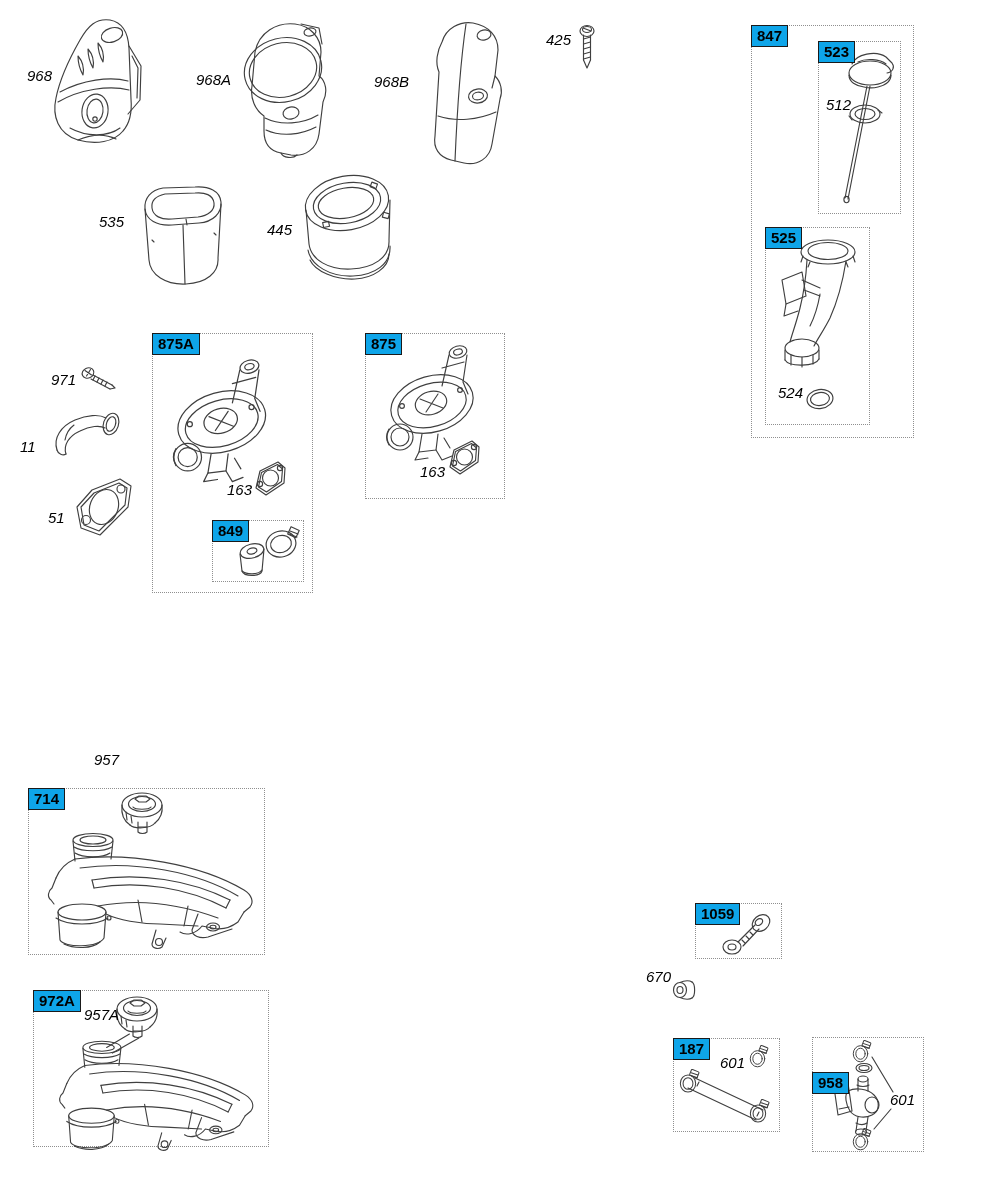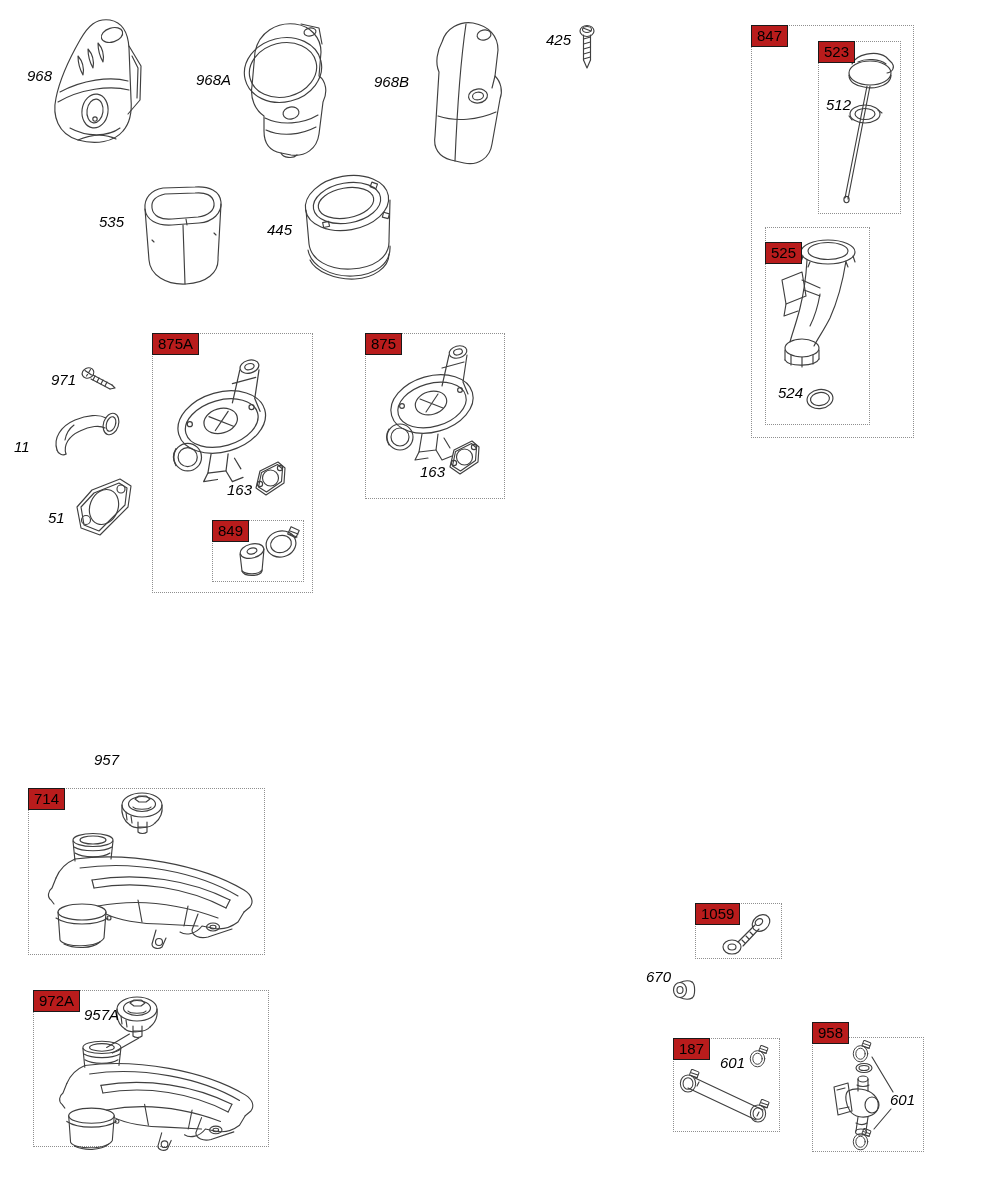--- a/index.html
+++ b/index.html
@@ -1,20 +1,20 @@
 <!DOCTYPE html>
 <html><head>
 <meta charset="utf-8">
 <style>
   html,body{margin:0;padding:0;background:#ffffff;}
   #canvas{position:relative;width:1005px;height:1200px;background:#ffffff;
           font-family:"Liberation Sans",sans-serif;color:#000;overflow:hidden;}
   .gbox{position:absolute;border:1px dotted #8f8f8f;background:transparent;}
-  .lbox{position:absolute;border:1.5px solid #1a1a1a;background:#b91c1c;
-        padding:1px 5px;font-size:15px;line-height:18px;font-weight:400;z-index:6;}
+  .lbox{position:absolute;border:1.5px solid #1a1a1a;background:#0ea5e9;
+        padding:1px 5px;font-size:15px;line-height:18px;font-weight:700;z-index:6;}
   .plabel{position:absolute;font-size:15px;line-height:16px;white-space:nowrap;z-index:5;font-style:italic;}
   svg.art{position:absolute;overflow:visible;z-index:3;}
   svg.art *{vector-effect:non-scaling-stroke;}
   .lineart{fill:none;stroke:#3f3f3f;stroke-width:1.15;stroke-linejoin:round;stroke-linecap:round;}
 </style>
 </head>
 <body>
 
 <div id="canvas">
 
@@ -347,40 +347,40 @@
       <ellipse cx="49" cy="95" rx="5.5" ry="3"></ellipse>
       <path d="M60,20 L81,55 M79,72 L62,92"></path>
     </g>
     <g transform="translate(40,92) scale(0.85)">
         <use href="#clamp-art"></use>
       </g>
   </svg>
 
   <div class="lbox" style="left:751px;top:25px">847</div>
   <div class="lbox" style="left:818px;top:41px">523</div>
-  <div class="lbox" style="left:765px;top:242px">525</div>
+  <div class="lbox" style="left:765px;top:227px">525</div>
   <div class="lbox" style="left:152px;top:333px">875A</div>
   <div class="lbox" style="left:212px;top:520px">849</div>
   <div class="lbox" style="left:365px;top:333px">875</div>
   <div class="lbox" style="left:28px;top:788px">714</div>
   <div class="lbox" style="left:33px;top:990px">972A</div>
   <div class="lbox" style="left:695px;top:903px">1059</div>
   <div class="lbox" style="left:673px;top:1038px">187</div>
-  <div class="lbox" style="left:812px;top:1022px">958</div>
+  <div class="lbox" style="left:812px;top:1072px">958</div>
 
   <div class="plabel" style="left:27px;top:68px">968</div>
   <div class="plabel" style="left:196px;top:72px">968A</div>
   <div class="plabel" style="left:374px;top:74px">968B</div>
   <div class="plabel" style="left:546px;top:32px">425</div>
   <div class="plabel" style="left:826px;top:97px">512</div>
   <div class="plabel" style="left:778px;top:385px">524</div>
   <div class="plabel" style="left:99px;top:214px">535</div>
   <div class="plabel" style="left:267px;top:222px">445</div>
   <div class="plabel" style="left:51px;top:372px">971</div>
-  <div class="plabel" style="left:14px;top:439px">11</div>
+  <div class="plabel" style="left:20px;top:439px">11</div>
   <div class="plabel" style="left:48px;top:510px">51</div>
   <div class="plabel" style="left:227px;top:482px">163</div>
   <div class="plabel" style="left:420px;top:464px">163</div>
   <div class="plabel" style="left:94px;top:752px">957</div>
   <div class="plabel" style="left:84px;top:1007px">957A</div>
   <div class="plabel" style="left:646px;top:969px">670</div>
   <div class="plabel" style="left:720px;top:1055px">601</div>
   <div class="plabel" style="left:890px;top:1092px">601</div>
 
 </div>

